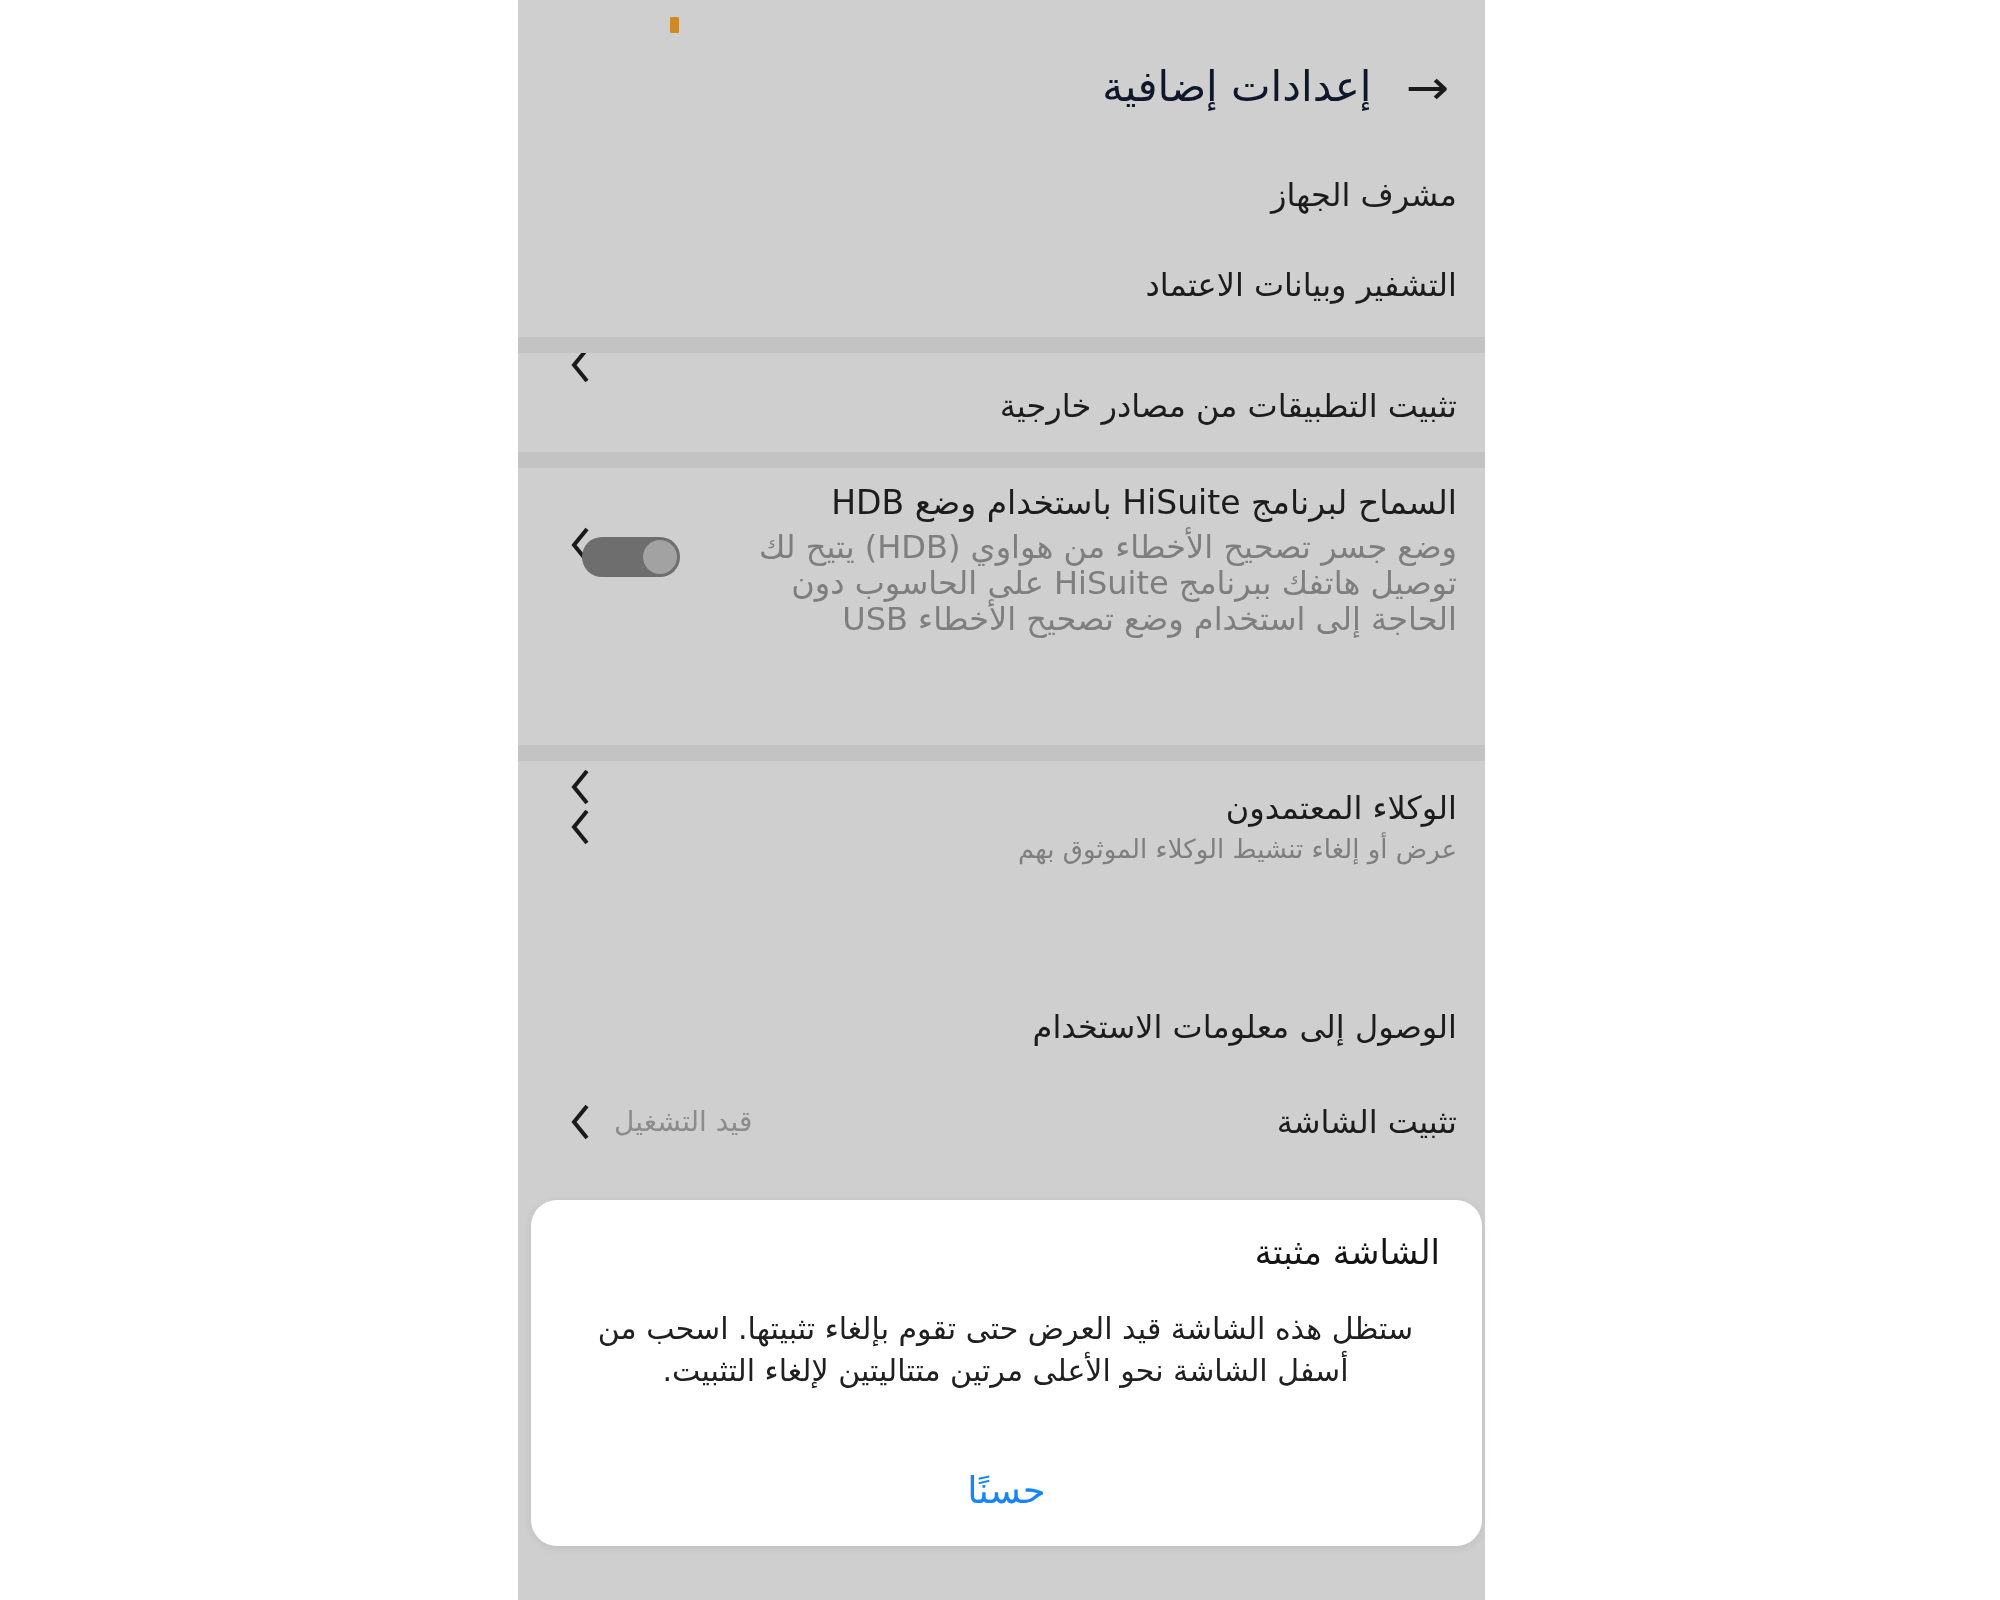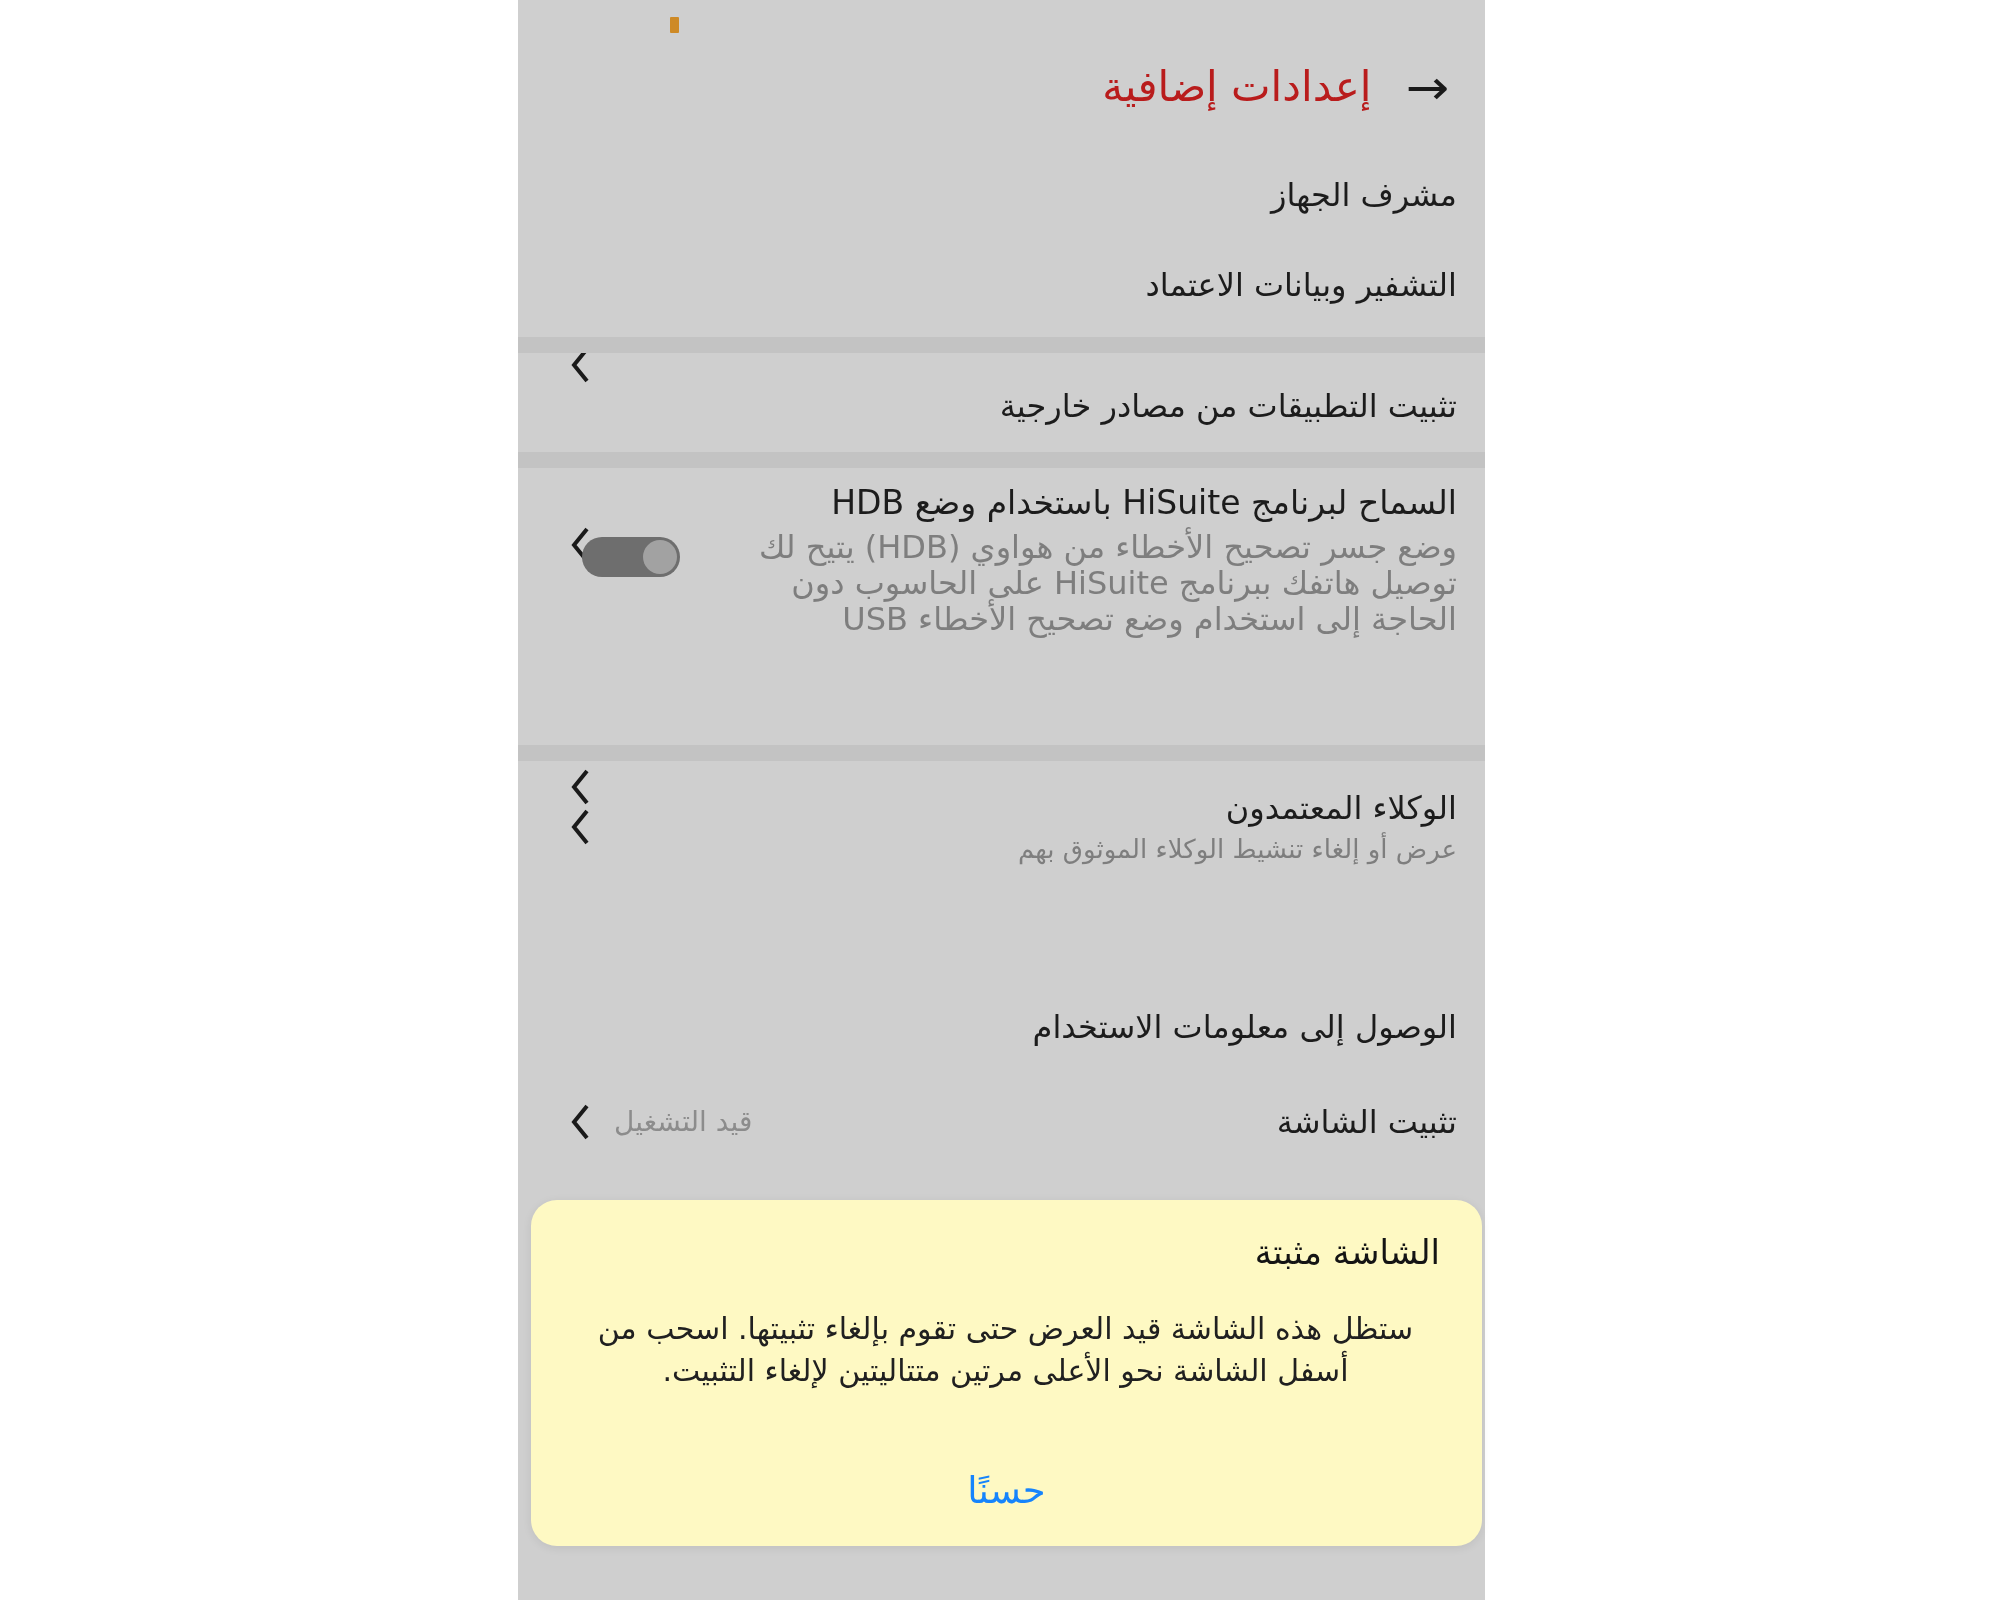--- a/index.html
+++ b/index.html
@@ -15,21 +15,21 @@
     background:#CFCFCF;direction:rtl;
   }
   .divider{position:absolute;left:0;right:0;height:16px;background:#C3C3C3;}
   .orange-tick{position:absolute;left:152px;top:17px;width:9px;height:16px;background:#CE8A26;border-radius:1px;}
 
   .header{
     position:absolute;top:55px;left:0;right:0;height:64px;
     display:flex;align-items:center;gap:34px;padding-right:36px;box-sizing:border-box;
   }
   .back-arrow{font-size:52px;color:#1A1A1A;line-height:1;transform:scaleY(0.92);}
-  .header-title{font-size:42px;color:#b91c1c;line-height:1;}
+  .header-title{font-size:42px;color:#0f172a;line-height:1;}
 
   .row{
     position:absolute;left:0;right:0;height:50px;line-height:50px;
     padding-right:28px;box-sizing:border-box;text-align:right;
     font-size:32px;color:#1C1C1C;
   }
   .chev{position:absolute;left:50px;width:24px;height:42px;}
   .chev svg{display:block;}
 
   .hisuite-title{
@@ -66,21 +66,21 @@
     font-size:26px;line-height:30px;color:#7E7E7E;
   }
   .pin-state{
     position:absolute;left:50px;top:1097px;height:50px;
     display:flex;align-items:center;gap:22px;direction:ltr;
   }
   .pin-state .value{font-size:28px;color:#8C8C8C;line-height:50px;}
 
   .dialog{
     position:absolute;left:13px;top:1200px;width:951px;height:346px;
-    background:#fef9c3;border-radius:26px;
+    background:#ffffff;border-radius:26px;
     box-shadow:0 2px 10px rgba(0,0,0,0.08);
   }
   .dialog-title{
     position:absolute;top:30px;left:0;right:0;
     padding:0 42px;box-sizing:border-box;text-align:right;
     font-size:34px;line-height:44px;color:#141414;
   }
   .dialog-body{
     position:absolute;top:108px;left:0;right:0;
     padding:0 42px 0 40px;box-sizing:border-box;text-align:center;

